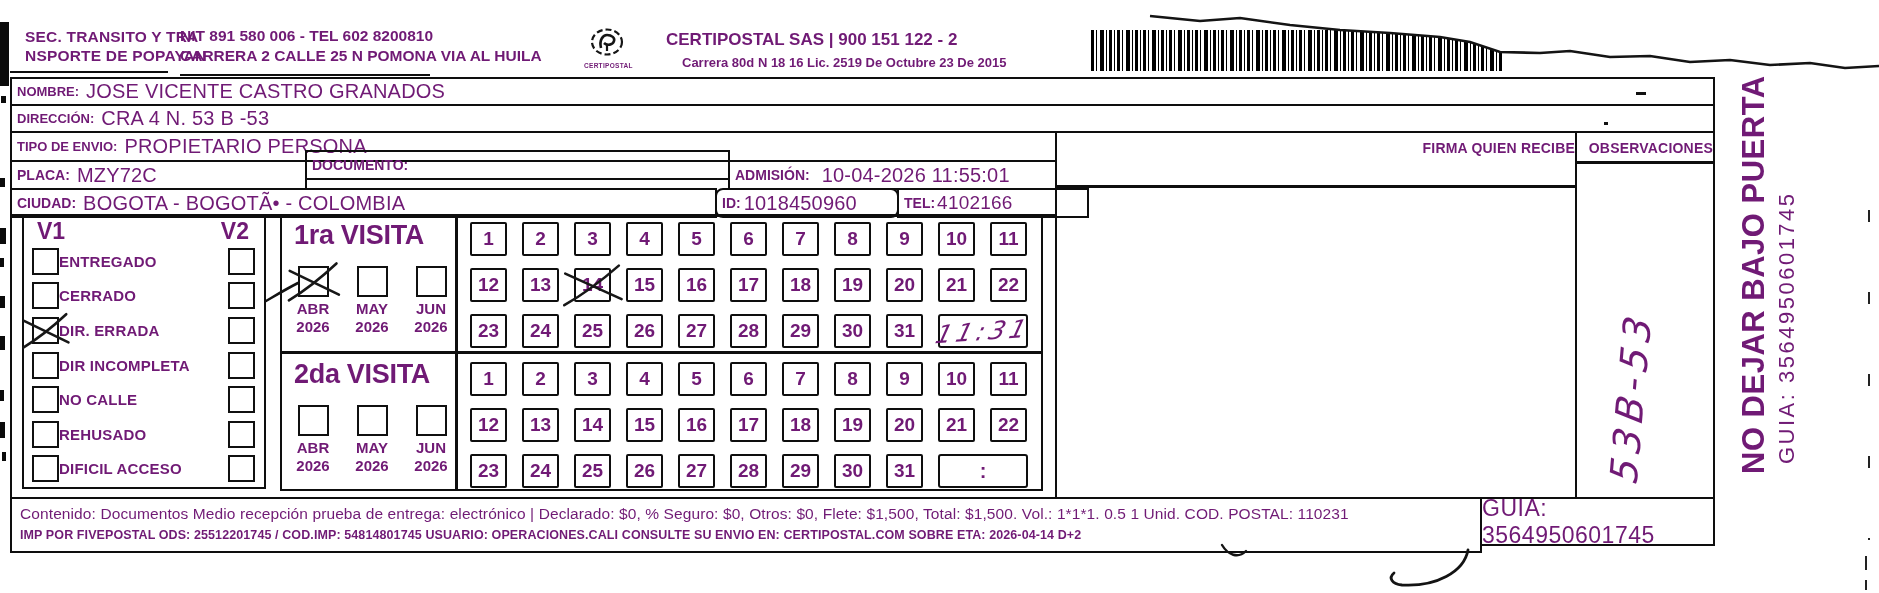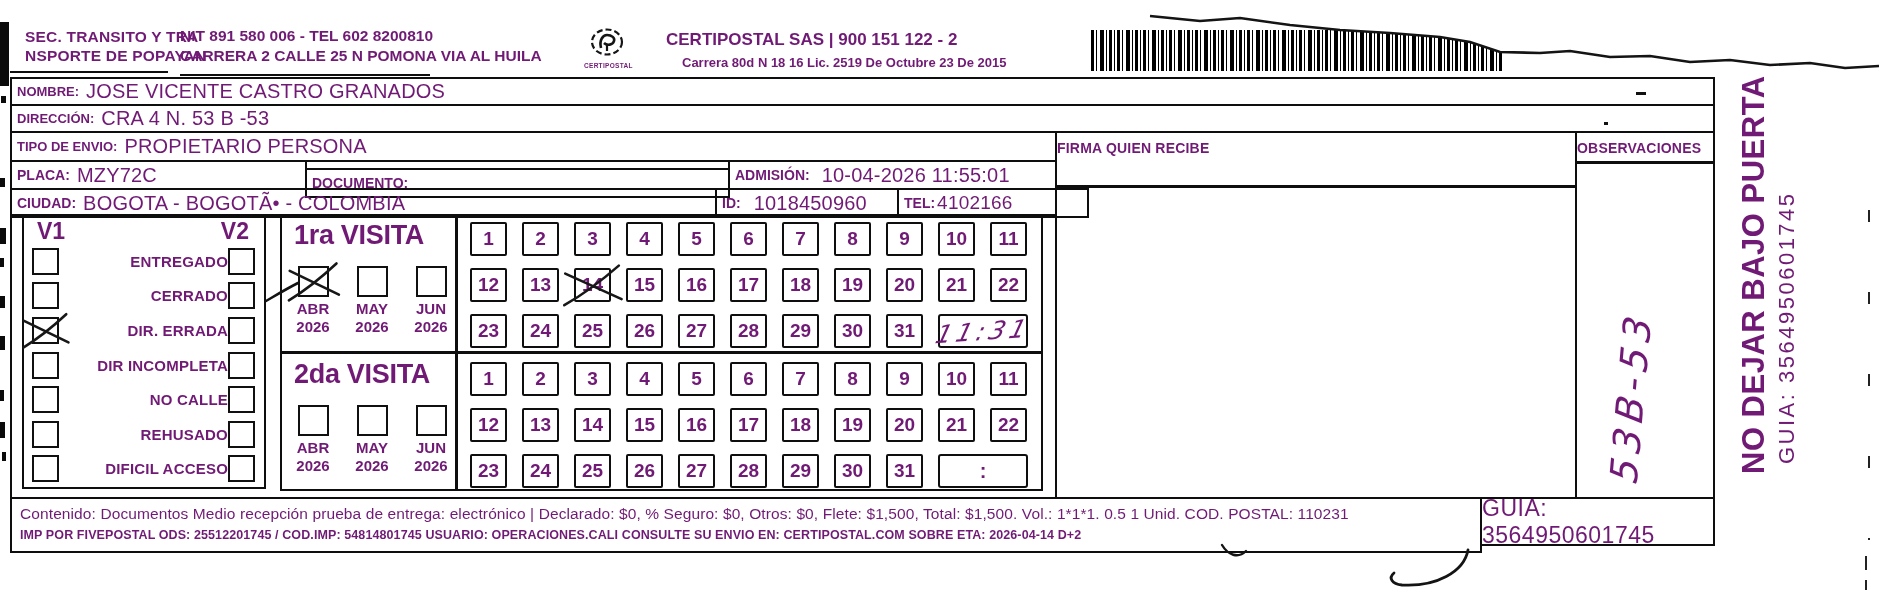--- a/index.html
+++ b/index.html
@@ -20,28 +20,28 @@
     background:repeating-linear-gradient(90deg,
       #000 0px,#000 3px,#fff 3px,#fff 5px,#000 5px,#000 6px,#fff 6px,#fff 9px,
       #000 9px,#000 13px,#fff 13px,#fff 15px,#000 15px,#000 16px,#fff 16px,#fff 18px,
       #000 18px,#000 21px,#fff 21px,#fff 23px,#000 23px,#000 24px,#fff 24px,#fff 26px);}
 
   
   .cell{display:flex;align-items:center;gap:7px;padding-left:5px;overflow:hidden;white-space:nowrap;}
   .lbl{font-size:13px;font-weight:bold;flex:none;}
   .lbl2{font-size:14px;font-weight:bold;flex:none;}
   .val{font-size:20px;letter-spacing:0.2px;}
-  .colhead{display:flex;align-items:flex-start;justify-content:flex-start;font-size:14px;
+  .colhead{display:flex;align-items:flex-start;justify-content:flex-end;font-size:14px;
            font-weight:bold;padding-top:7px;letter-spacing:0.2px;}
 
   
   .vlabel{position:absolute;top:1px;font-size:23px;font-weight:bold;}
   .status-body{position:absolute;left:0;top:27px;right:0;display:flex;flex-direction:column;}
   .opt-row{display:flex;align-items:center;height:34.6px;padding:0 9px 0 8px;}
-  .opt-label{flex:1;text-align:right;font-size:15px;font-weight:bold;letter-spacing:0.2px;}
+  .opt-label{flex:1;text-align:left;font-size:15px;font-weight:bold;letter-spacing:0.2px;}
   .cb{position:relative;box-sizing:border-box;width:27px;height:27px;border:2.6px solid #101010;background:#fff;flex:none;}
   .mcb{width:31px;height:31px;}
   .xmark{position:absolute;left:-7px;top:-7px;width:calc(100% + 14px);height:calc(100% + 14px);overflow:visible;}
 
   
   .visit-title{font-size:27px;font-weight:bold;letter-spacing:-0.3px;margin:5px 0 0 12px;white-space:nowrap;}
   .months{display:flex;gap:15px;padding-left:9px;margin-top:15px;}
   .month-item{display:flex;flex-direction:column;align-items:center;width:46px;}
   .mlabel{font-size:15px;font-weight:bold;line-height:18px;margin-top:3px;}
   .myear{font-size:15px;font-weight:bold;line-height:17px;}
@@ -124,33 +124,33 @@
   <div class="hline" style="left:1055px;top:185px;width:522px;"></div>
   <div class="box colhead" style="left:1575px;top:131px;width:140px;height:368px;">
     <span>OBSERVACIONES</span>
   </div>
   <div class="hline" style="left:1575px;top:161px;width:140px;"></div>
 
   <div class="box cell" style="left:10px;top:160px;width:297px;height:30px;">
     <span class="lbl2">PLACA:</span>
     <span class="val">MZY72C</span>
   </div>
-  <div class="box cell" style="left:305px;top:168px;width:425px;height:30px;">
+  <div class="box cell" style="left:305px;top:150px;width:425px;height:30px;">
     <span class="lbl2">DOCUMENTO:</span>
   </div>
   <div class="box cell" style="left:728px;top:160px;width:329px;height:30px;gap:12px;">
     <span class="lbl2">ADMISIÓN:</span>
     <span class="val">10-04-2026 11:55:01</span>
   </div>
 
   <div class="box cell" style="left:10px;top:188px;width:707px;height:30px;">
     <span class="lbl2">CIUDAD:</span>
     <span class="val">BOGOTA - BOGOTÃ• - COLOMBIA</span>
   </div>
-  <div class="box cell" style="left:715px;top:188px;width:184px;height:30px;gap:13px;">
+  <div class="box cell" style="left:715px;top:188px;width:184px;height:30px;gap:3px;border-radius:8px;">
     <span class="lbl2">ID:</span>
     <span class="val">1018450960</span>
   </div>
   <div class="box cell" style="left:897px;top:188px;width:192px;height:30px;gap:2px;">
     <span class="lbl2">TEL:</span>
     <span class="val" style="font-size:19px;">4102166</span>
   </div>
 
   <div class="box" style="left:10px;top:214px;width:1047px;height:285px;"></div>
 

